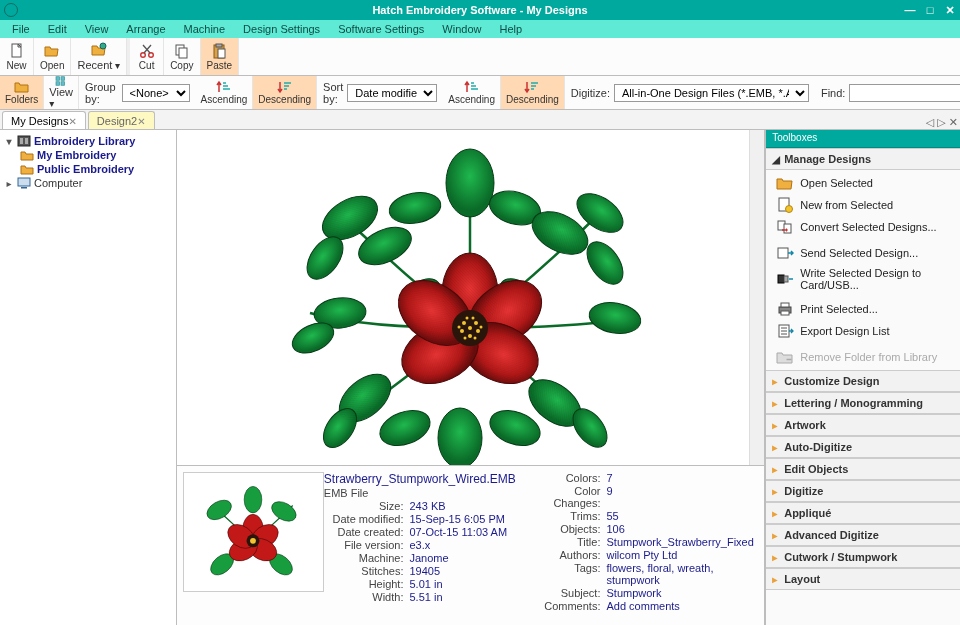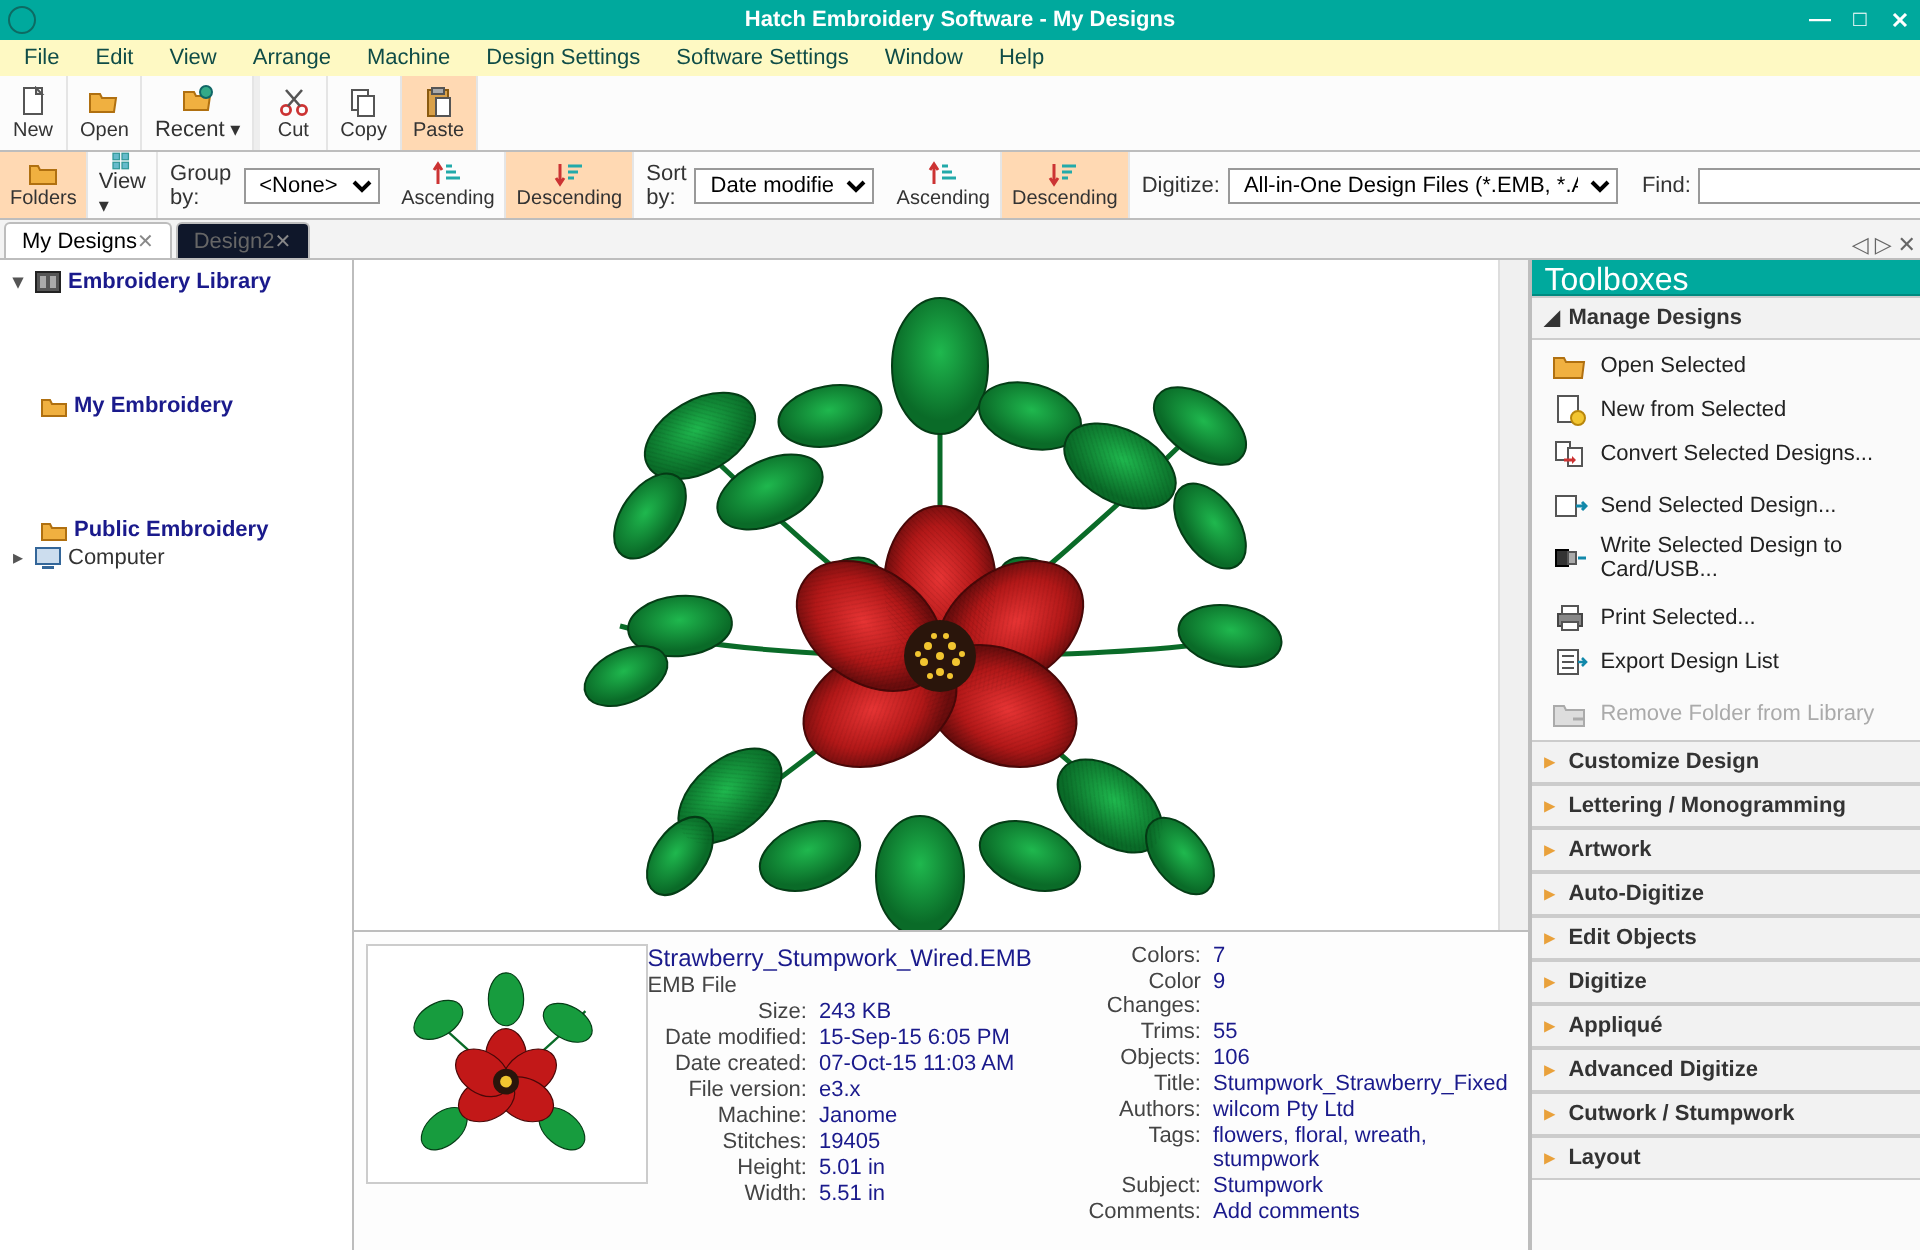--- a/index.html
+++ b/index.html
@@ -4,21 +4,21 @@
 <style>
 * { box-sizing: border-box; margin: 0; padding: 0; font-family: "Segoe UI", Tahoma, sans-serif; font-size: 11px; }
 html, body { width: 960px; height: 625px; overflow: hidden; background: #fff; }
 
 .titlebar { height: 20px; background: #00a99d; color: #fff; display: flex; align-items: center; position: relative; }
 .titlebar .app-icon { width: 14px; height: 14px; margin: 0 4px; border: 1.5px solid #0d6b63; border-radius: 50%; }
 .titlebar .title { position: absolute; left: 50%; transform: translateX(-50%); font-size: 11px; font-weight: 600; }
 .titlebar .win-ctrls { margin-left: auto; display: flex; }
 .titlebar .win-ctrls span { width: 20px; text-align: center; font-weight: bold; cursor: default; }
 
-.menubar { height: 18px; background: #fef9c3; display: flex; align-items: center; padding-left: 4px; gap: 2px; }
+.menubar { height: 18px; background: #5eead4; display: flex; align-items: center; padding-left: 4px; gap: 2px; }
 .menubar span { padding: 2px 8px; color: #0f4c47; }
 
 .toolbar1 { height: 38px; background: #fcfcfc; border-bottom: 1px solid #bdbdbd; display: flex; align-items: stretch; }
 .tool-btn { display: flex; flex-direction: column; align-items: center; justify-content: center; padding: 2px 6px; border-right: 1px solid #e5e5e5; min-width: 34px; }
 .tool-btn .ic { width: 16px; height: 16px; display: block; margin-bottom: 1px; }
 .tool-btn .lbl { font-size: 10px; color: #333; }
 .tool-btn.orange { background: #ffd9b3; }
 .splitter { width: 3px; background: #eee; }
 
 .toolbar2 { height: 34px; background: #fcfcfc; border-bottom: 1px solid #bdbdbd; display: flex; align-items: center; padding: 0; }
@@ -26,50 +26,50 @@
 .t2-btn.sel { background: #ffd9b3; }
 .t2-btn .ic { width: 16px; height: 14px; }
 .t2-btn .lbl { font-size: 10px; color: #333; }
 .t2-segment { display: flex; align-items: center; height: 100%; padding: 0 6px; gap: 4px; }
 .t2-segment .lbl-inline { color: #333; }
 .t2-seg-sep { width: 3px; height: 100%; background: #eee; }
 select.drop, input.txt { border: 1px solid #999; background: #fff; padding: 1px 3px; font-size: 11px; height: 18px; }
 
 .tabstrip { height: 20px; background: #f3f3f3; border-bottom: 1px solid #bdbdbd; display: flex; align-items: end; padding-left: 2px; position:relative;}
 .doc-tab { display: flex; align-items: flex-end; gap: 0; padding: 2px 8px; border: 1px solid #bdbdbd; border-bottom: none; border-radius: 3px 3px 0 0; background: #fff; margin-right: 2px; height: 18px; }
-.doc-tab.inactive { background: #0f172a; color: #666; }
+.doc-tab.inactive { background: #fef9c3; color: #666; }
 .doc-tab .x { color: #888; font-size: 10px; }
 .tab-nav { margin-left:auto; margin-right:2px; display:flex; gap:3px; color:#666; font-size:10px;}
 
 .workspace { display: flex; height: calc(625px - 20px - 18px - 38px - 34px - 20px); }
 .left-tree { width: 190px; border-right: 1px solid #bdbdbd; padding: 4px 2px; background: #fff; }
 .tree-row { display: flex; align-items: center; gap: 3px; padding: 1px 0 1px 2px; color: #1a1a8c; }
 .tree-row.bold { font-weight: 600; }
-.tree-row.level1 { padding-left: 18px; margin-top: 48px; }
+.tree-row.level1 { padding-left: 18px; }
 .tree-row.level0 { color: #333; }
 .tree-ic { width: 14px; height: 12px; flex-shrink: 0; }
 .expander { width:10px; text-align:center; color:#555; font-size:10px; }
 
 .canvas-wrap { flex: 1; display: flex; flex-direction: column; background: #fff; position:relative; border-right:1px solid #bdbdbd;}
 .canvas { flex: 1; display: flex; align-items: center; justify-content: center; overflow: hidden; }
 .design-svg { width: 430px; height: 340px; }
 .vscroll { position:absolute; right:0; top:0; bottom:160px; width:15px; background:#f0f0f0; border-left:1px solid #ddd;}
 
 .details-pane { height: 160px; border-top: 1px solid #bdbdbd; display: flex; background: #fdfdfd; padding: 6px; position:relative; }
 .thumb { width: 150px; height: 120px; border: 1px solid #ccc; display: flex; align-items: center; justify-content: center; background:#fff;}
 .thumb svg { width: 130px; height: 100px; }
 .detail-cols { display: flex; gap: 24px; }
 .detail-col { display: grid; grid-template-columns: auto auto; column-gap: 6px; row-gap: 1px; align-content: start; }
 .dk { text-align: right; color: #444; }
 .dv { color: #1a1a8c; }
 .filename-row { color: #1a1a8c; font-size: 12px; grid-column: 1 / -1; }
 .filetype-row { color: #444; grid-column: 1/-1; }
 
 .toolbox { width: 210px; background: #fafafa; display: flex; flex-direction: column; border-left:1px solid #bdbdbd;}
-.toolbox-hdr { height: 18px; background: #00a99d; color: #fff; padding: 2px 6px; font-size: 16px; border-bottom:1px solid #008a80;}
+.toolbox-hdr { height: 18px; background: #00a99d; color: #fff; padding: 2px 6px; font-size: 10px; border-bottom:1px solid #008a80;}
 .accordion { flex: 1; overflow: hidden; display:flex; flex-direction:column;}
 .acc-hdr { display: flex; align-items: center; gap: 4px; padding: 4px 6px; border-top: 1px solid #ccc; border-bottom: 1px solid #ccc; background: #f2f2f2; color: #333; font-weight: 600; }
 .acc-hdr .arrow { width: 8px; color: #e9a13b; font-size: 10px; }
 .acc-hdr.open .arrow { color: #333; }
 .acc-body { padding: 2px 0; }
 .acc-item { display: flex; align-items: center; gap: 6px; padding: 3px 6px 3px 10px; color: #222; }
 .acc-item.disabled { color: #aaa; }
 .acc-item .ic { width: 18px; height: 16px; flex-shrink: 0; }
 
 

